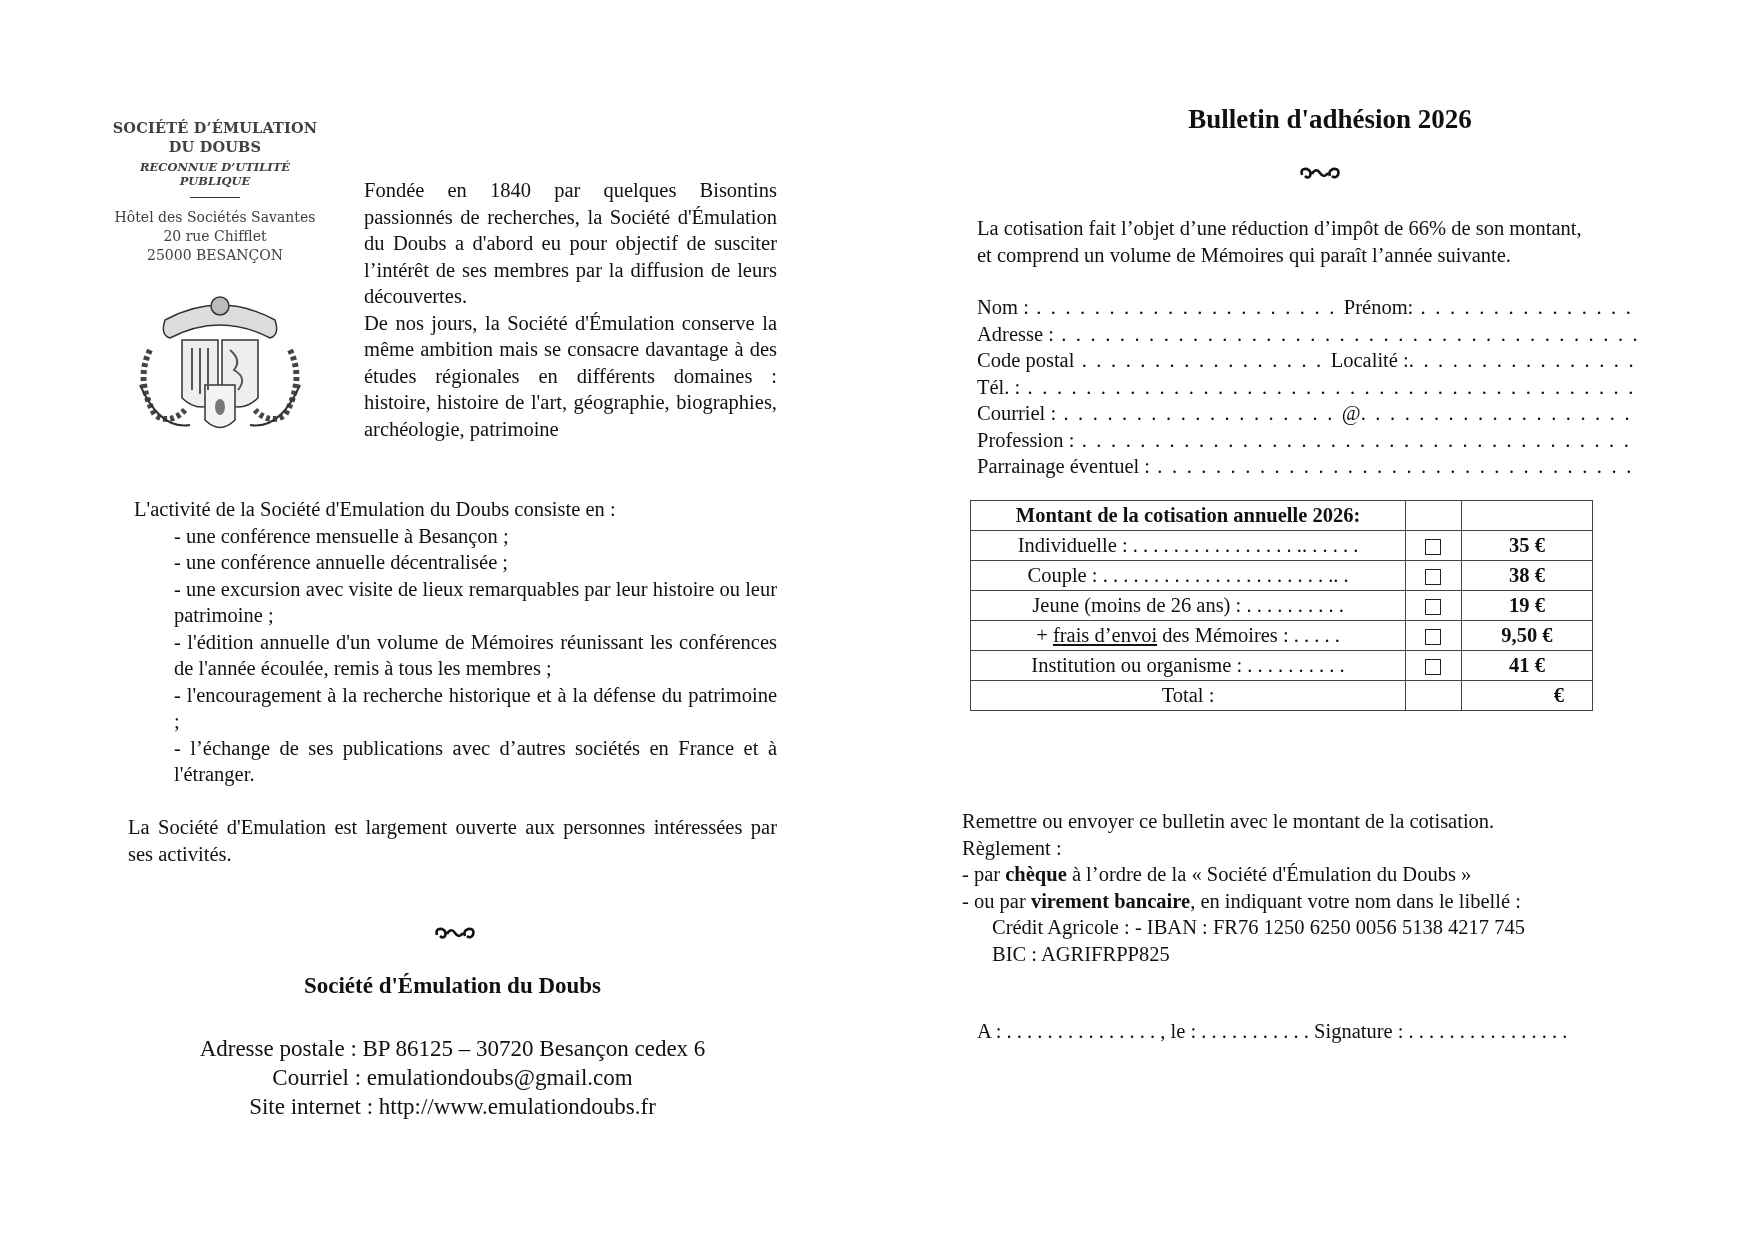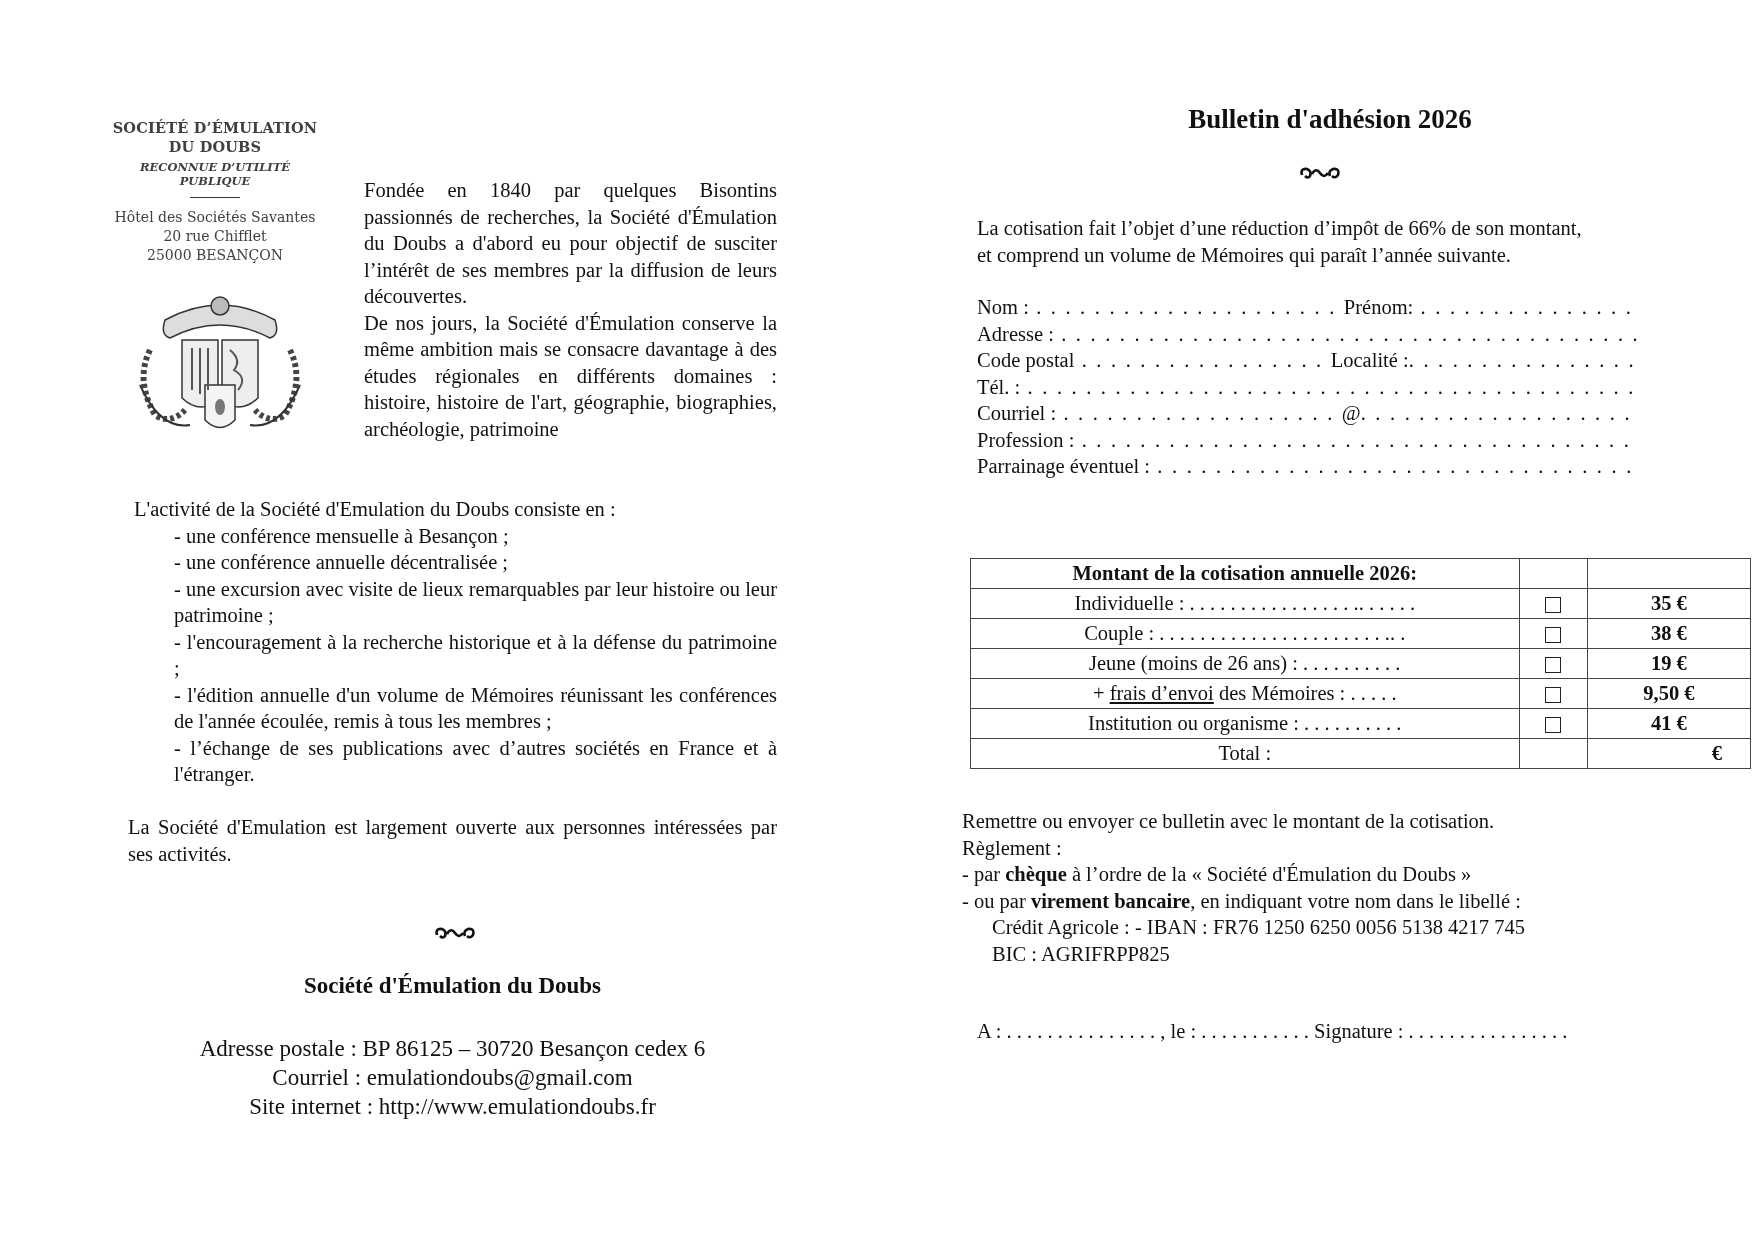--- a/index.html
+++ b/index.html
@@ -38,21 +38,21 @@
   
   .bulletin-title { left: 1050px; top: 104px; width: 560px; text-align: center; font-weight: bold; font-size: 27px; }
   .tax-note { left: 977px; top: 215px; width: 700px; font-size: 20.5px; line-height: 26.5px; }
   .tax-note p { margin: 0; }
 
   .form-fields { left: 977px; top: 294px; width: 660px; font-size: 20.5px; line-height: 26.5px; }
   .field-row { white-space: nowrap; overflow: hidden; }
   .dots { letter-spacing: 2.2px; }
 
   table.fees {
-    left: 970px; top: 558px; width: 781px; border-collapse: collapse;
+    left: 970px; top: 500px; width: 623px; border-collapse: collapse;
     font-size: 20.5px;
   }
   table.fees td { border: 1.5px solid #444; height: 29px; padding: 0 6px; text-align: center; }
   table.fees td.label { width: 461px; }
   table.fees td.box { width: 46px; }
   table.fees td.amt { width: 106px; font-weight: bold; }
   table.fees td.amt.total-amt { text-align: right; padding-right: 28px; }
   table.fees tr.head td.label { font-weight: bold; }
   .checkbox {
     display: inline-block; width: 14px; height: 14px; border: 1.3px solid #222;
@@ -108,22 +108,22 @@
   <p>Fondée en 1840 par quelques Bisontins passionnés de recherches, la Société d'Émulation du Doubs a d'abord eu pour objectif de susciter l’intérêt de ses membres par la diffusion de leurs découvertes.</p>
   <p style="text-align-last:left;">De nos jours, la Société d'Émulation conserve la même ambition mais se consacre davantage à des études régionales en  différents domaines : histoire, histoire de l'art, géographie, biographies, archéologie, patrimoine</p>
 </div>
 
 <div class="abs activities">
   <p class="lead">L'activité de la Société d'Emulation du Doubs consiste en :</p>
   <ul>
     <li>- une conférence mensuelle à Besançon ;</li>
     <li>- une conférence annuelle décentralisée ;</li>
     <li>- une excursion avec visite de lieux remarquables par leur histoire ou leur patrimoine ;</li>
+    <li>- l'édition annuelle d'un volume de Mémoires réunissant les conférences de l'année écoulée, remis à tous les membres ;</li>
     <li>- l'encouragement à la recherche historique et à la défense du patrimoine ;</li>
-    <li>- l'édition annuelle d'un volume de Mémoires réunissant les conférences de l'année écoulée, remis à tous les membres ;</li>
     <li>- l’échange de ses publications avec d’autres sociétés en France et à l'étranger.</li>
   </ul>
 </div>
 
 <div class="abs open-para">La Société d'Emulation est largement ouverte aux personnes intéressées par ses activités.</div>
 
 <div class="abs ornament orn-left">
   <svg width="44" height="16" viewBox="0 0 44 16">
       <path d="M4 10 Q2 3 9 4 Q14 6 12 11 Q10 14 7 11 M14 9 Q18 2 22 8 Q26 14 30 8 M32 11 Q30 6 35 4 Q42 3 40 10 Q37 14 34 11" fill="none" stroke="#111" stroke-width="2.6"></path>
     </svg>

